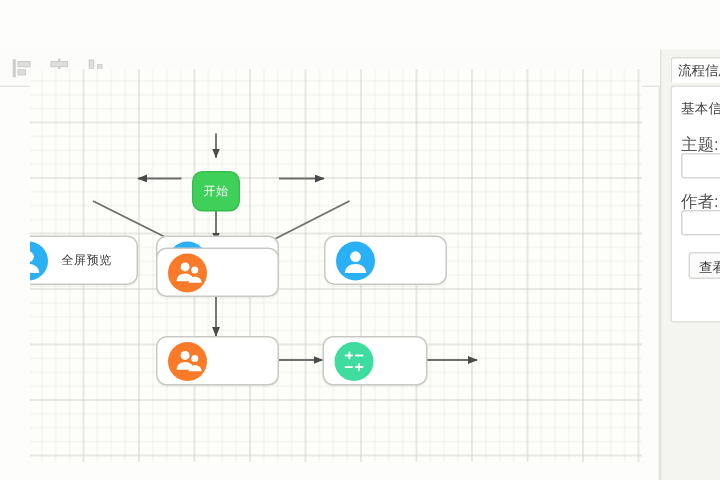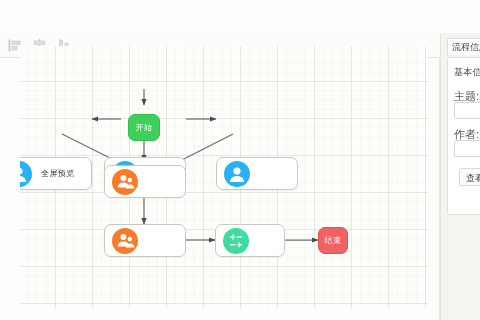--- a/index.html
+++ b/index.html
@@ -353,23 +353,20 @@
           <rect x="8.2" y="4.5" width="1.6" height="6.5" fill="#ffffff"></rect>
           <rect x="14" y="7" width="7" height="1.6" fill="#ffffff"></rect>
           <rect x="5" y="17" width="7" height="1.6" fill="#ffffff"></rect>
           <rect x="14" y="17" width="7" height="1.6" fill="#ffffff"></rect>
           <rect x="16.4" y="14.6" width="1.6" height="6.5" fill="#ffffff"></rect>
         </svg>
       </span>
       <span class="node-label"></span>
     </div>
 
-    <div class="node node-terminal terminal-end" style="left:298px; top:181px; width:30px; height:27px;">
-      <span>结束</span>
-    </div>
 
   <div class="node node-task" style="left: 84px; top: 119px; width: 82px; height: 33px;">
         <span class="node-badge badge-orange">
           <svg viewBox="0 0 26 26" width="21" height="21">
             <circle cx="10.4" cy="8.6" r="3.7" fill="#ffffff"></circle>
             <path d="M3.4 20.4c0-4 3.2-6.3 7-6.3s7 2.3 7 6.3z" fill="#ffffff"></path>
             <circle cx="18.4" cy="11.2" r="2.9" fill="#ffffff"></circle>
             <path d="M13.4 21.6c0-3.1 2.4-4.9 5.3-4.9s5.3 1.8 5.3 4.9z" fill="#ffffff"></path>
           </svg>
         </span>

